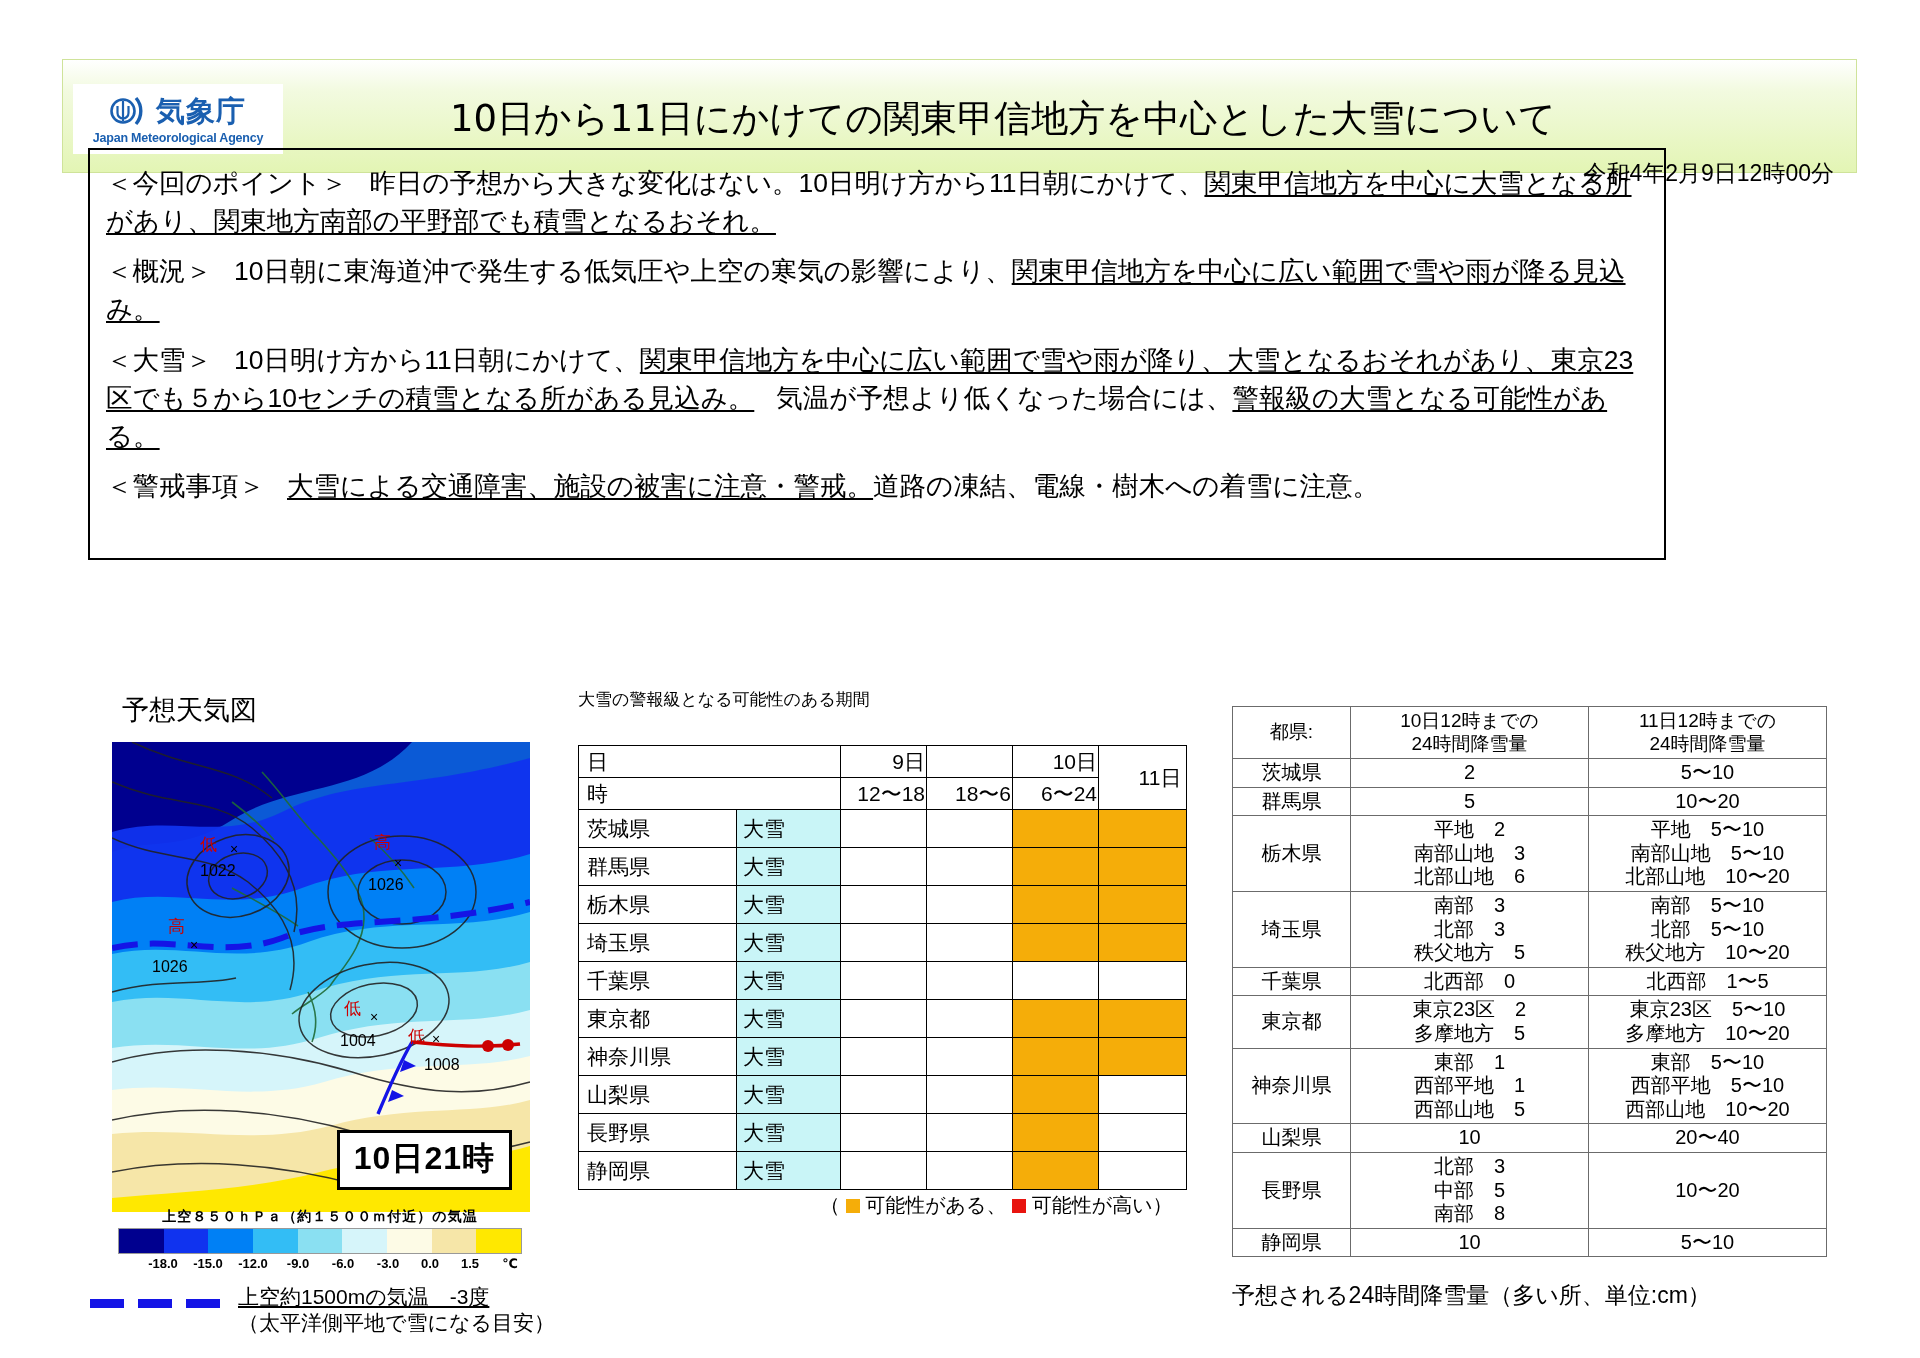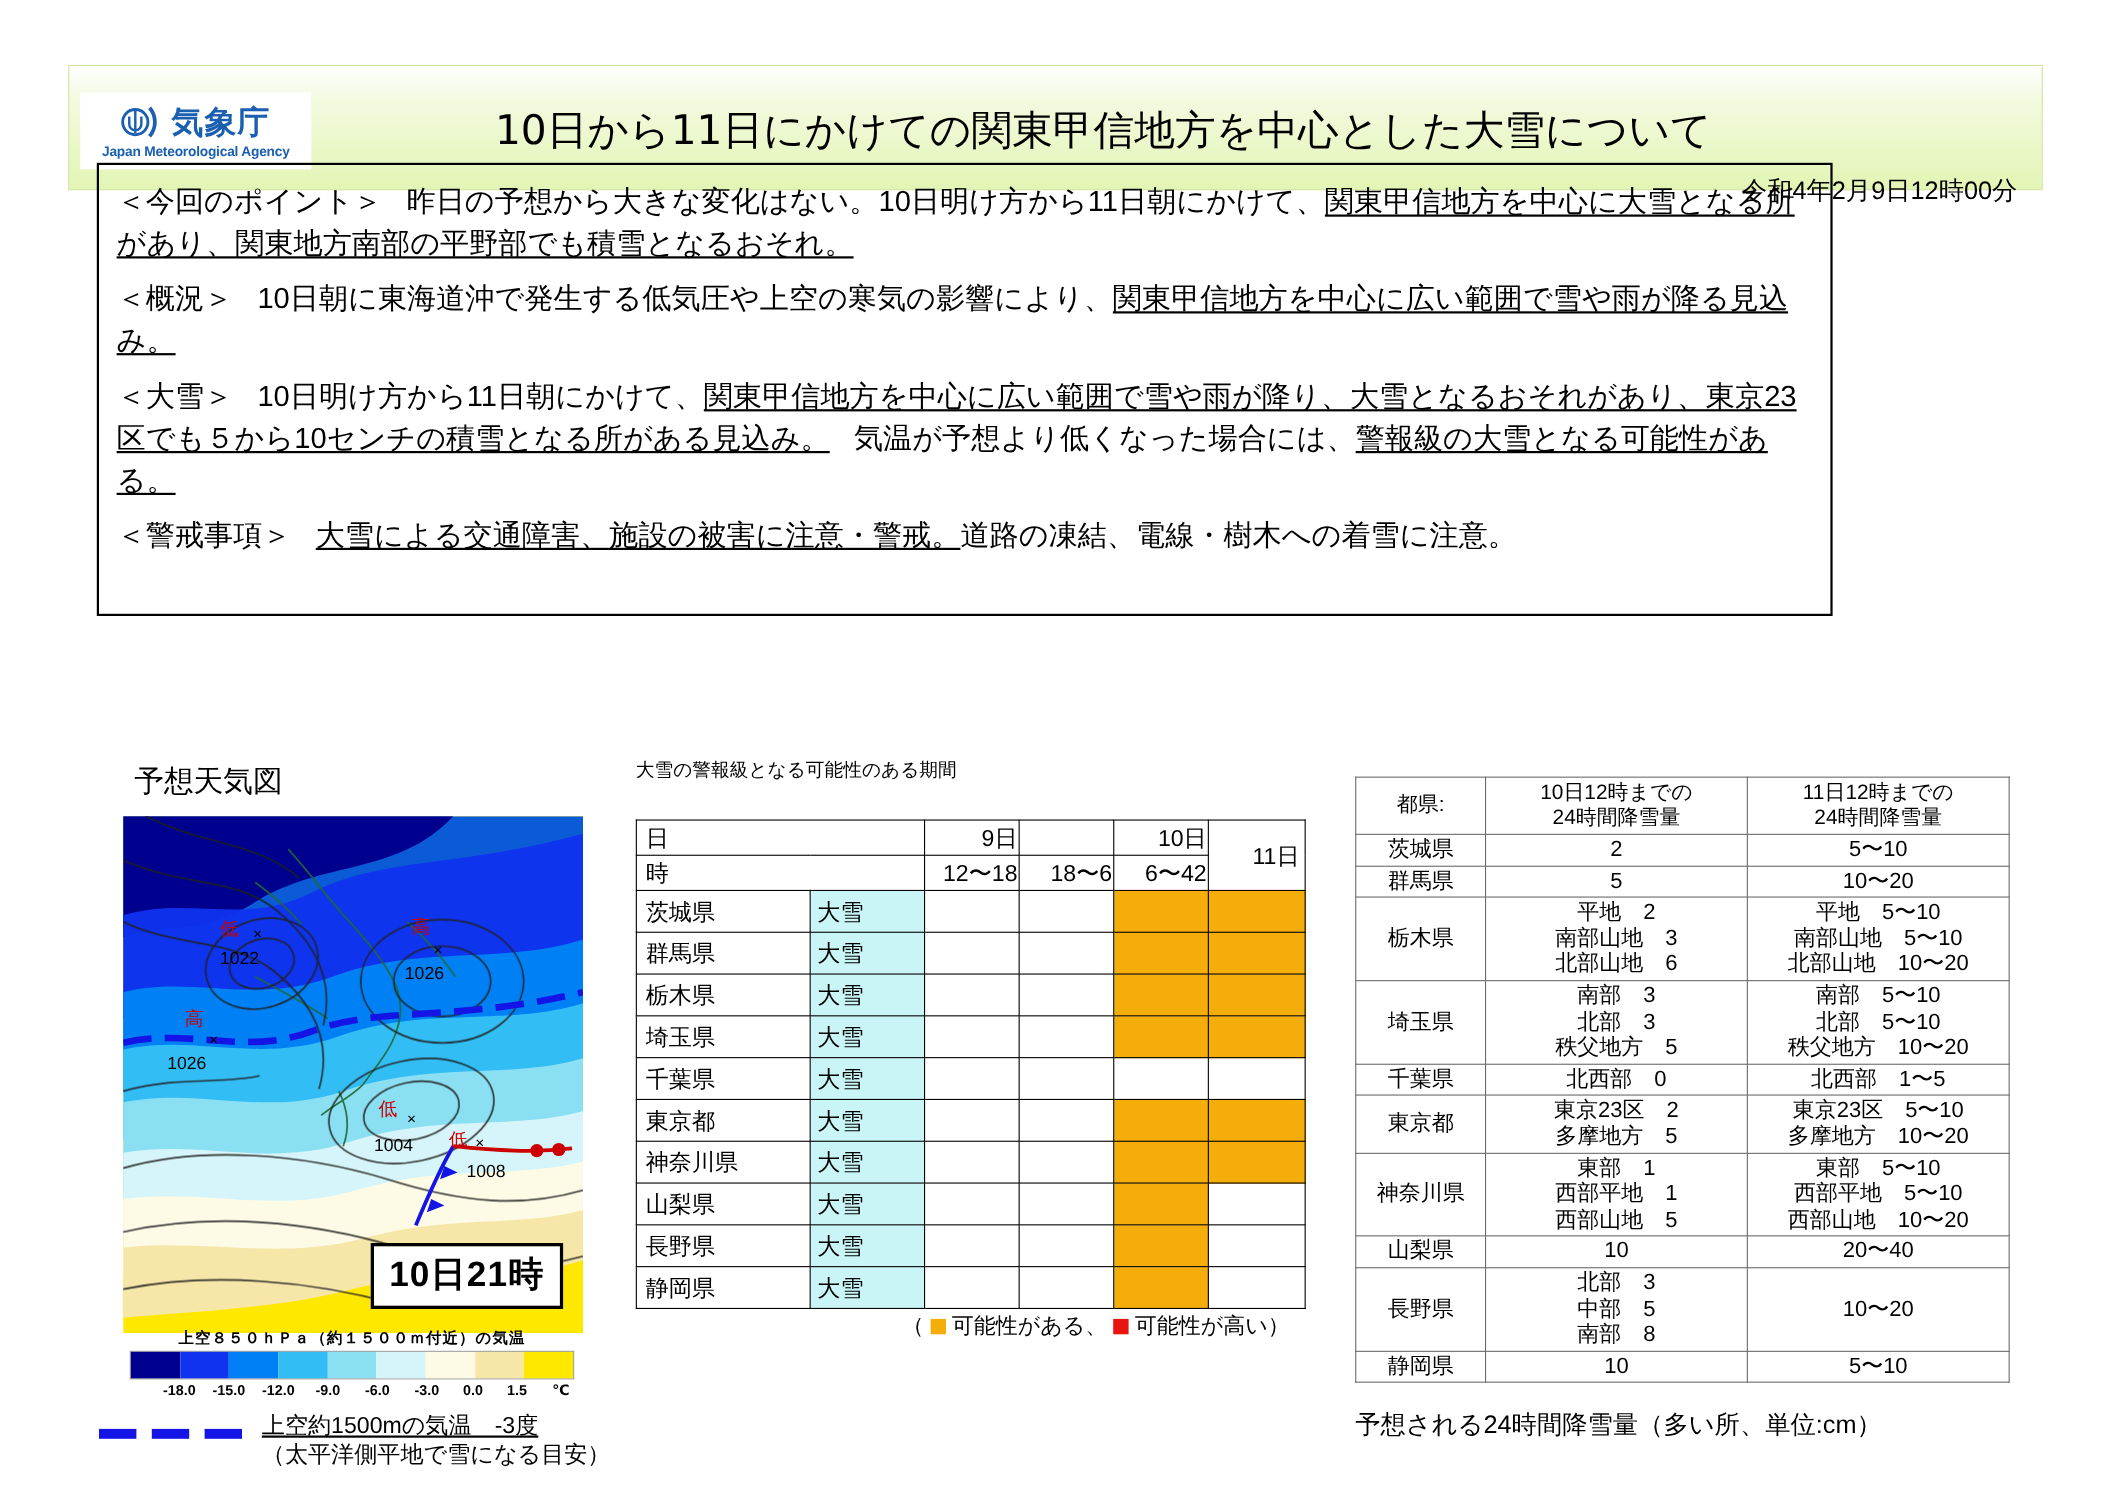--- a/index.html
+++ b/index.html
@@ -292,21 +292,21 @@
         <td class="pref hdr-day" colspan="2">日</td>
         <td class="slot hdr-day">9日</td>
         <td class="slot hdr-day"></td>
         <td class="slot hdr-day">10日</td>
         <td class="slot11 hdr-day" rowspan="2">11日</td>
       </tr>
       <tr>
         <td class="pref hdr-hour" colspan="2">時</td>
         <td class="slot hdr-hour">12〜18</td>
         <td class="slot hdr-hour">18〜6</td>
-        <td class="slot hdr-hour">6〜42</td>
+        <td class="slot hdr-hour">6〜24</td>
       </tr>
       <tr>
         <td class="pref">茨城県</td>
         <td class="phen">大雪</td>
         <td class="slot"></td>
         <td class="slot"></td>
         <td class="slot fill-o"></td>
         <td class="slot11 fill-o"></td>
       </tr>
       <tr>

